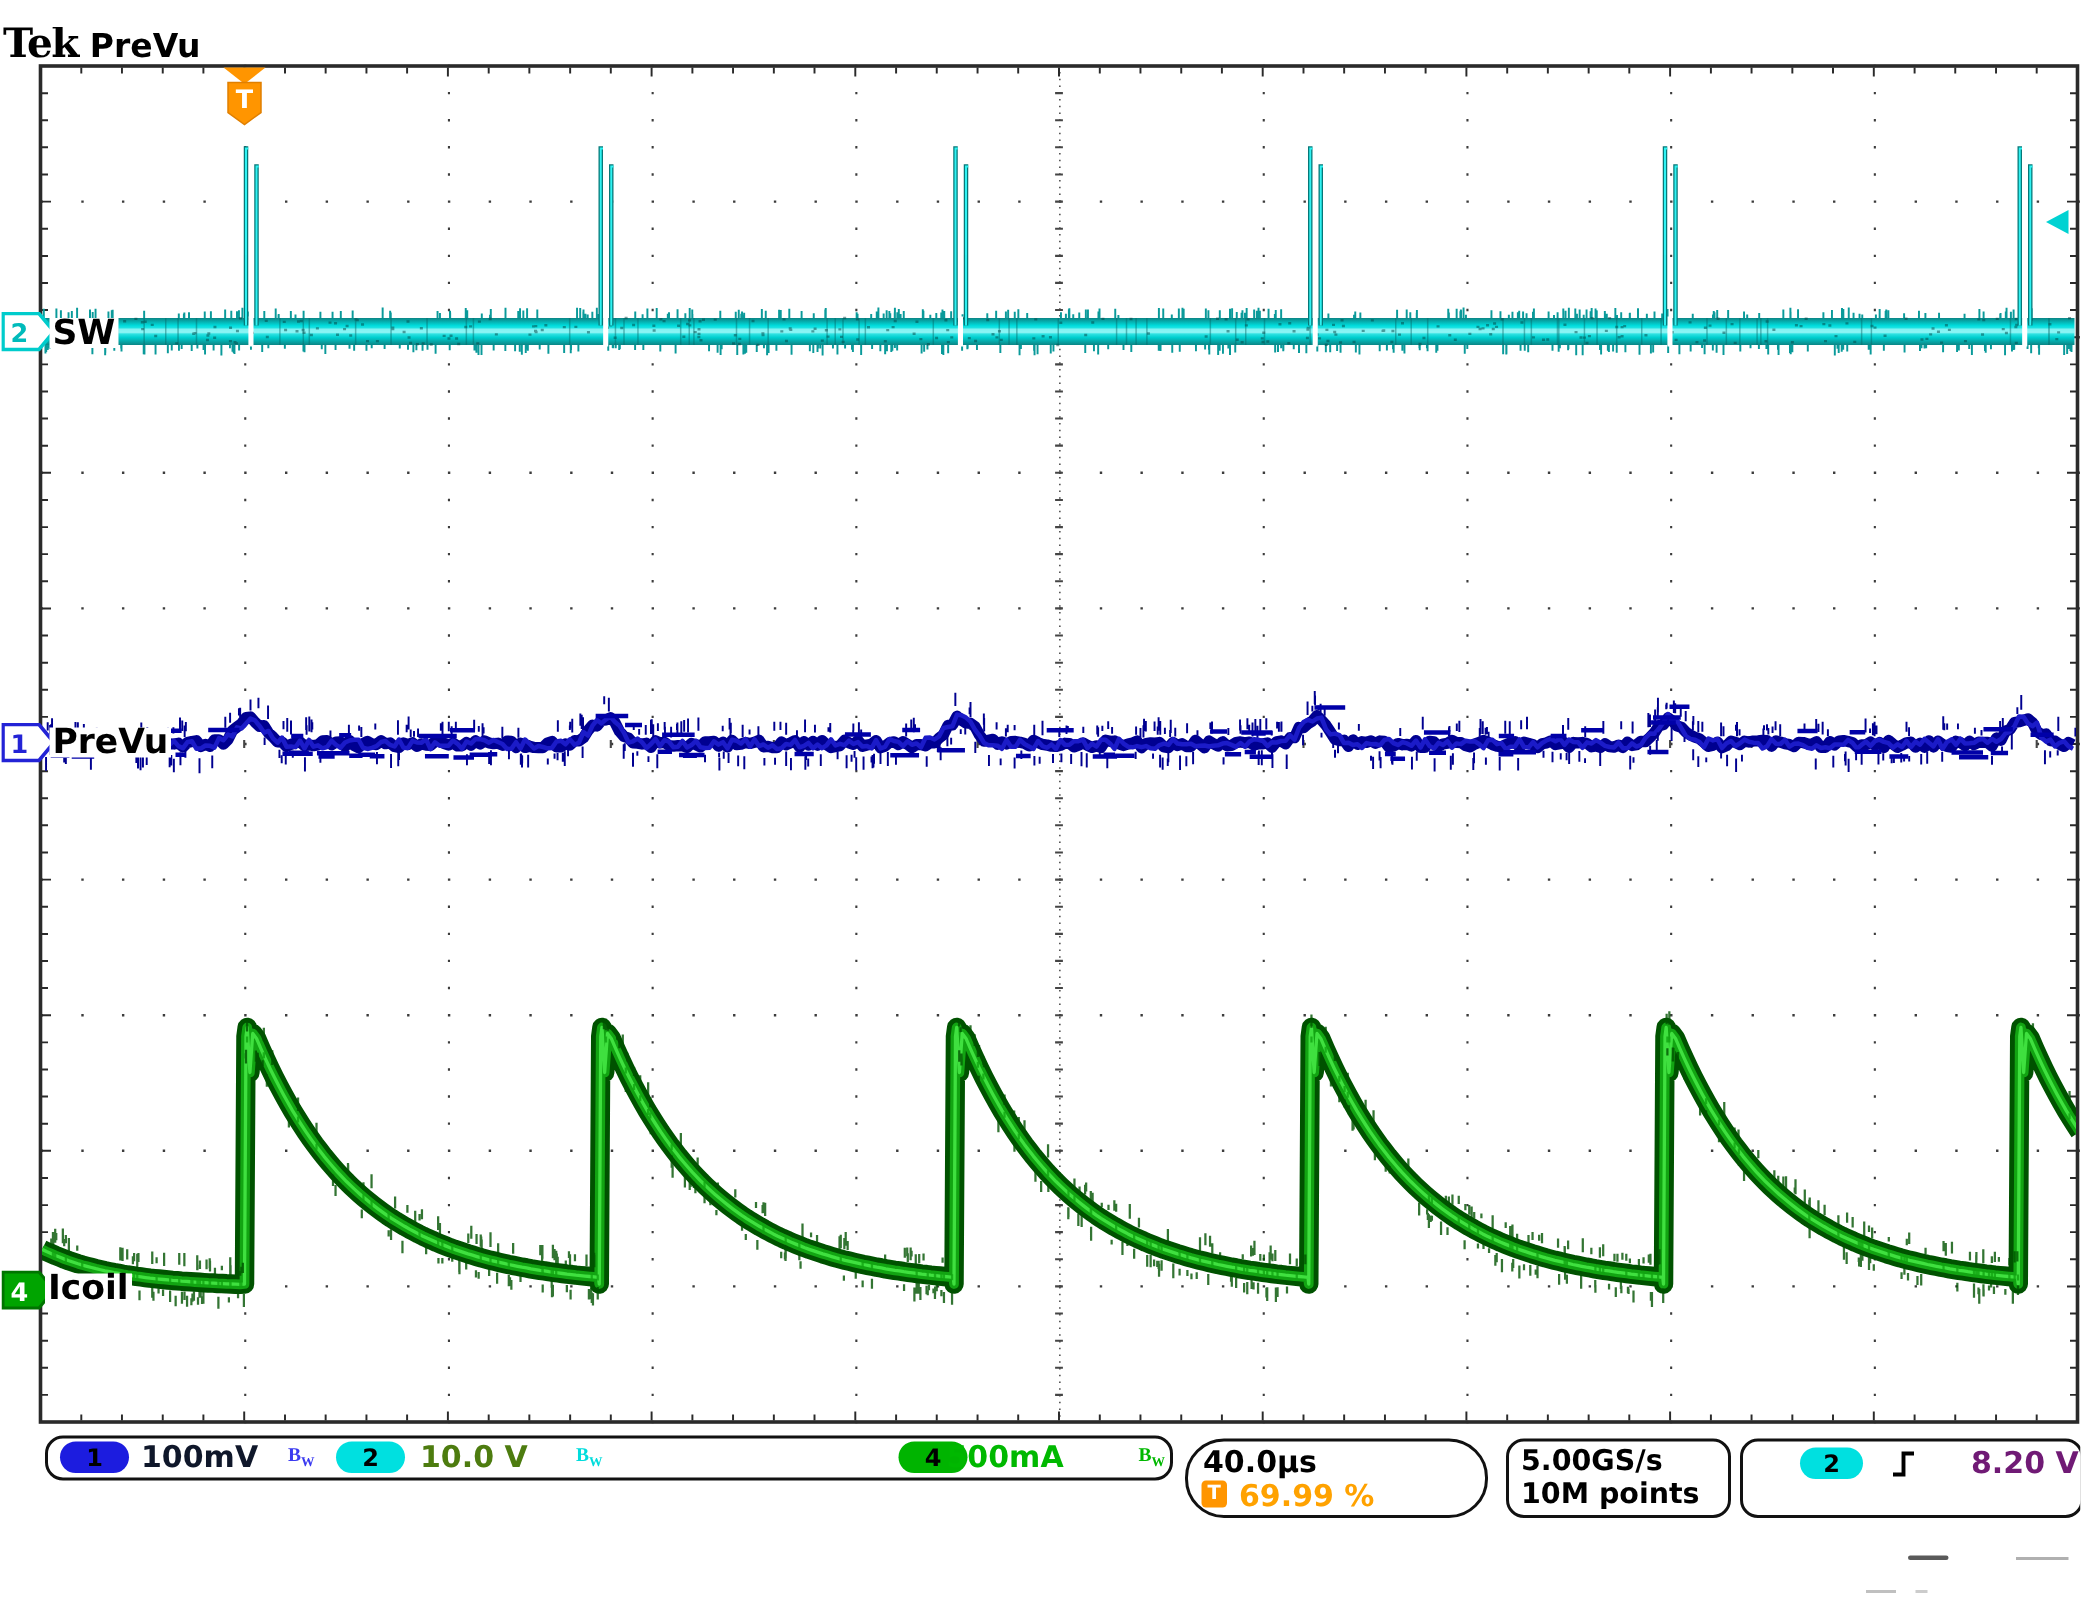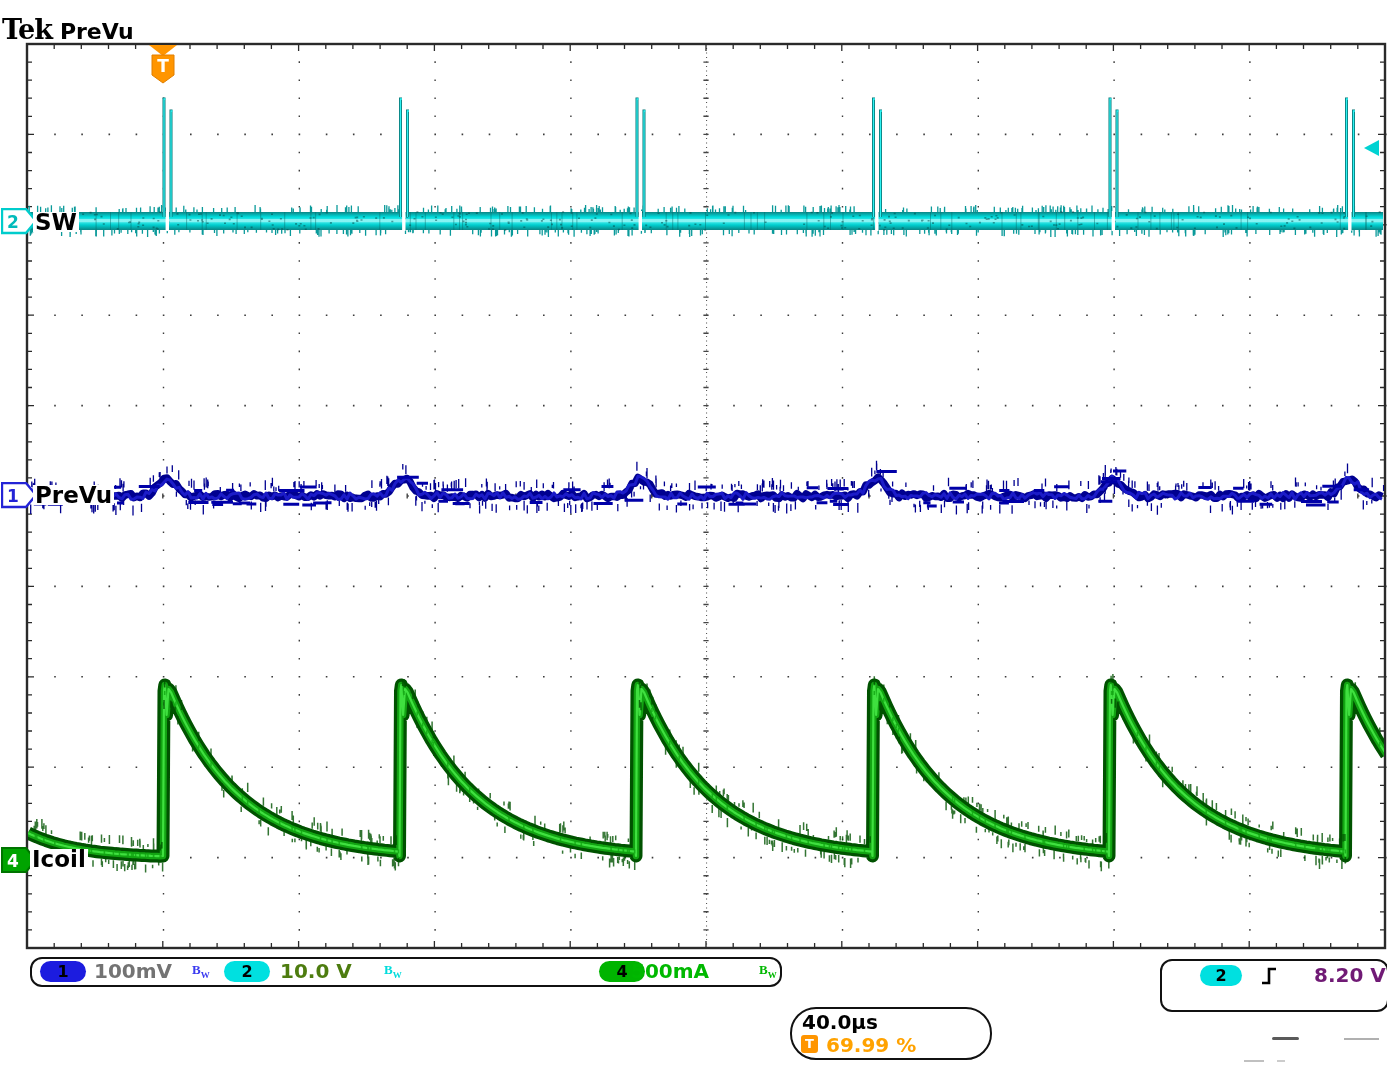--- a/index.html
+++ b/index.html
@@ -117,36 +117,40 @@
       <text x="12" y="20" text-anchor="middle" fill="#fff" font-size="17" font-weight="bold">4</text>
     </svg>
   </div>
 
   <div class="trace-label" style="left:33px;top:194px;">SW</div>
   <div class="trace-label" style="left:33px;top:467px;">PreVu</div>
   <div class="trace-label" style="left:30px;top:831px;">Icoil</div>
 
   <div class="bar-box" style="left:30px;top:939px;width:748px;height:26px;">
     <span class="chbadge" style="left:8px;top:2px;background:#1c1cdf;">1</span>
-    <span class="ro" style="left:62px;top:1px;color:#737373;">100mV</span>
+    <span class="ro" style="left:62px;top:1px;color:#0f172a;">100mV</span>
     <span class="bw" style="left:160px;top:3px;color:#3a3af0;"><span>B</span><sub>W</sub></span>
     <span class="chbadge" style="left:192px;top:2px;background:#00e0e0;">2</span>
     <span class="ro" style="left:248px;top:1px;color:#4d7c0f;">10.0 V</span>
     <span class="bw" style="left:352px;top:3px;color:#00dcdc;"><span>B</span><sub>W</sub></span>
     <span class="chbadge" style="left:567px;top:2px;background:#00b400;">4</span>
     <span class="ro" style="left:599px;top:1px;color:#00b800;">500mA</span>
     <span class="bw" style="left:727px;top:3px;color:#00b800;"><span>B</span><sub>W</sub></span>
   </div>
 
-  <div class="bar-box" style="left:790px;top:989px;width:198px;height:49px;border-radius:26px;">
+  <div class="bar-box" style="left:790px;top:941px;width:198px;height:49px;border-radius:26px;">
     <span class="ro" style="left:10px;top:2px;color:#000;">40.0µs</span>
     <span class="tchip" style="left:9px;top:26px;">T</span>
     <span class="ro" style="left:34px;top:25px;color:#ffa200;">69.99 %</span>
   </div>
 
+  <div class="bar-box" style="left:1004px;top:941px;width:146px;height:49px;">
+    <span class="ro" style="left:8px;top:2px;color:#000;font-size:19px;">5.00GS/s</span>
+    <span class="ro" style="left:8px;top:24px;color:#000;font-size:19px;">10M points</span>
+  </div>
 
   <div class="bar-box" style="left:1160px;top:941px;width:225px;height:49px;">
     <span class="chbadge" style="left:38px;top:4px;background:#00e0e0;width:42px;">2</span>
     <svg style="position:absolute;left:98px;top:5px;" width="18" height="20">
       <path d="M2,17 H9 V3 H16" stroke="#000" stroke-width="2.6" fill="none"></path>
     </svg>
     <span class="ro" style="left:152px;top:3px;color:#701a75;">8.20 V</span>
   </div>
 
   <div class="smudge" style="left:1272px;top:1019px;width:27px;height:3px;background:#5a5a5a;border-radius:2px;"></div>

